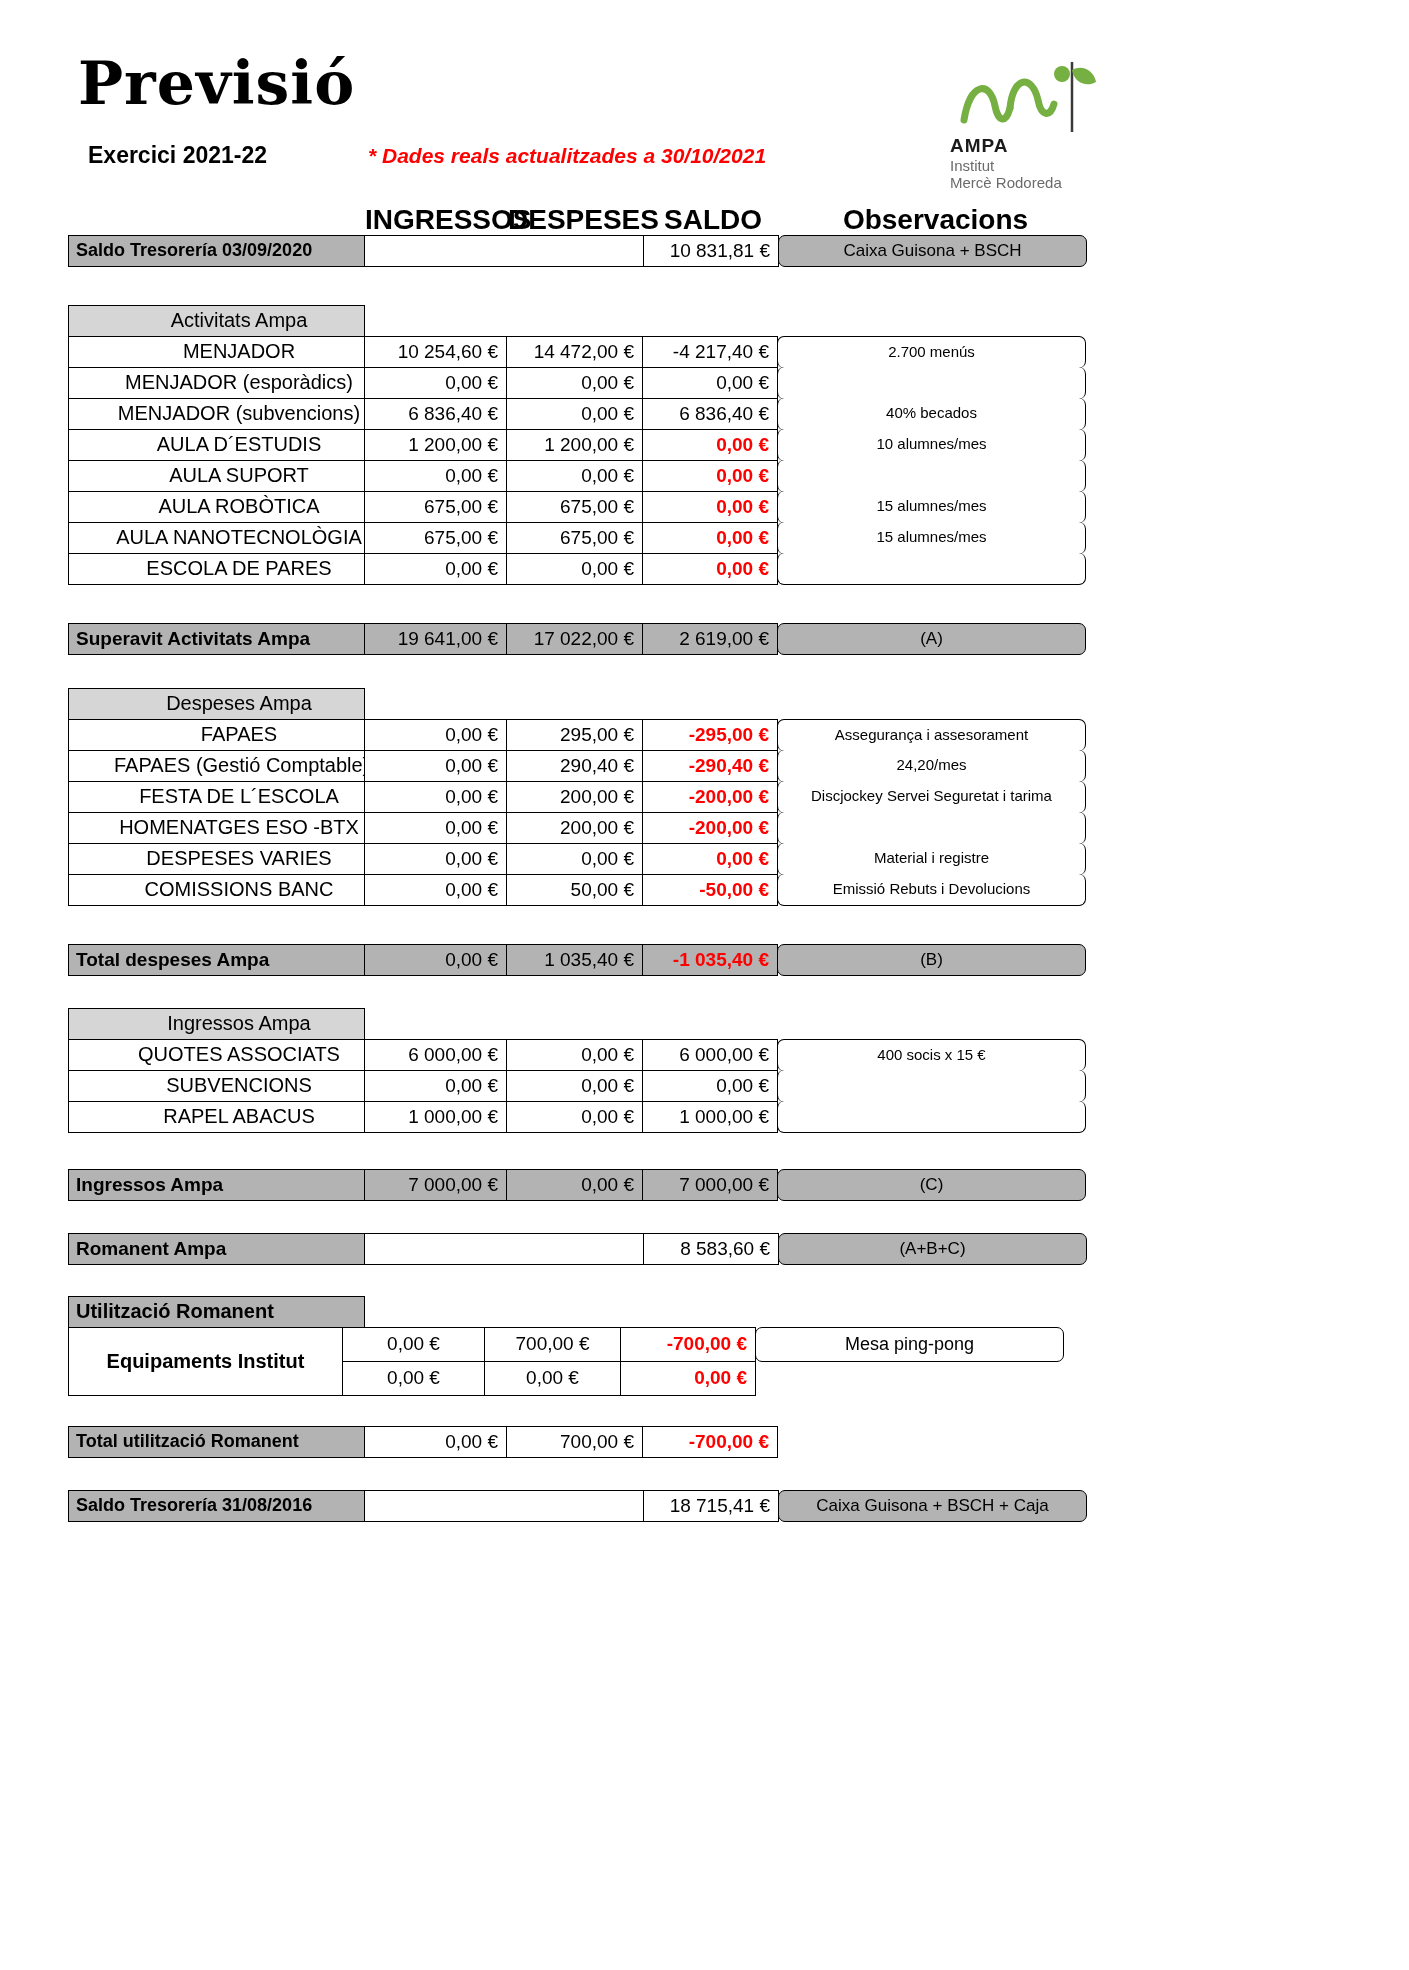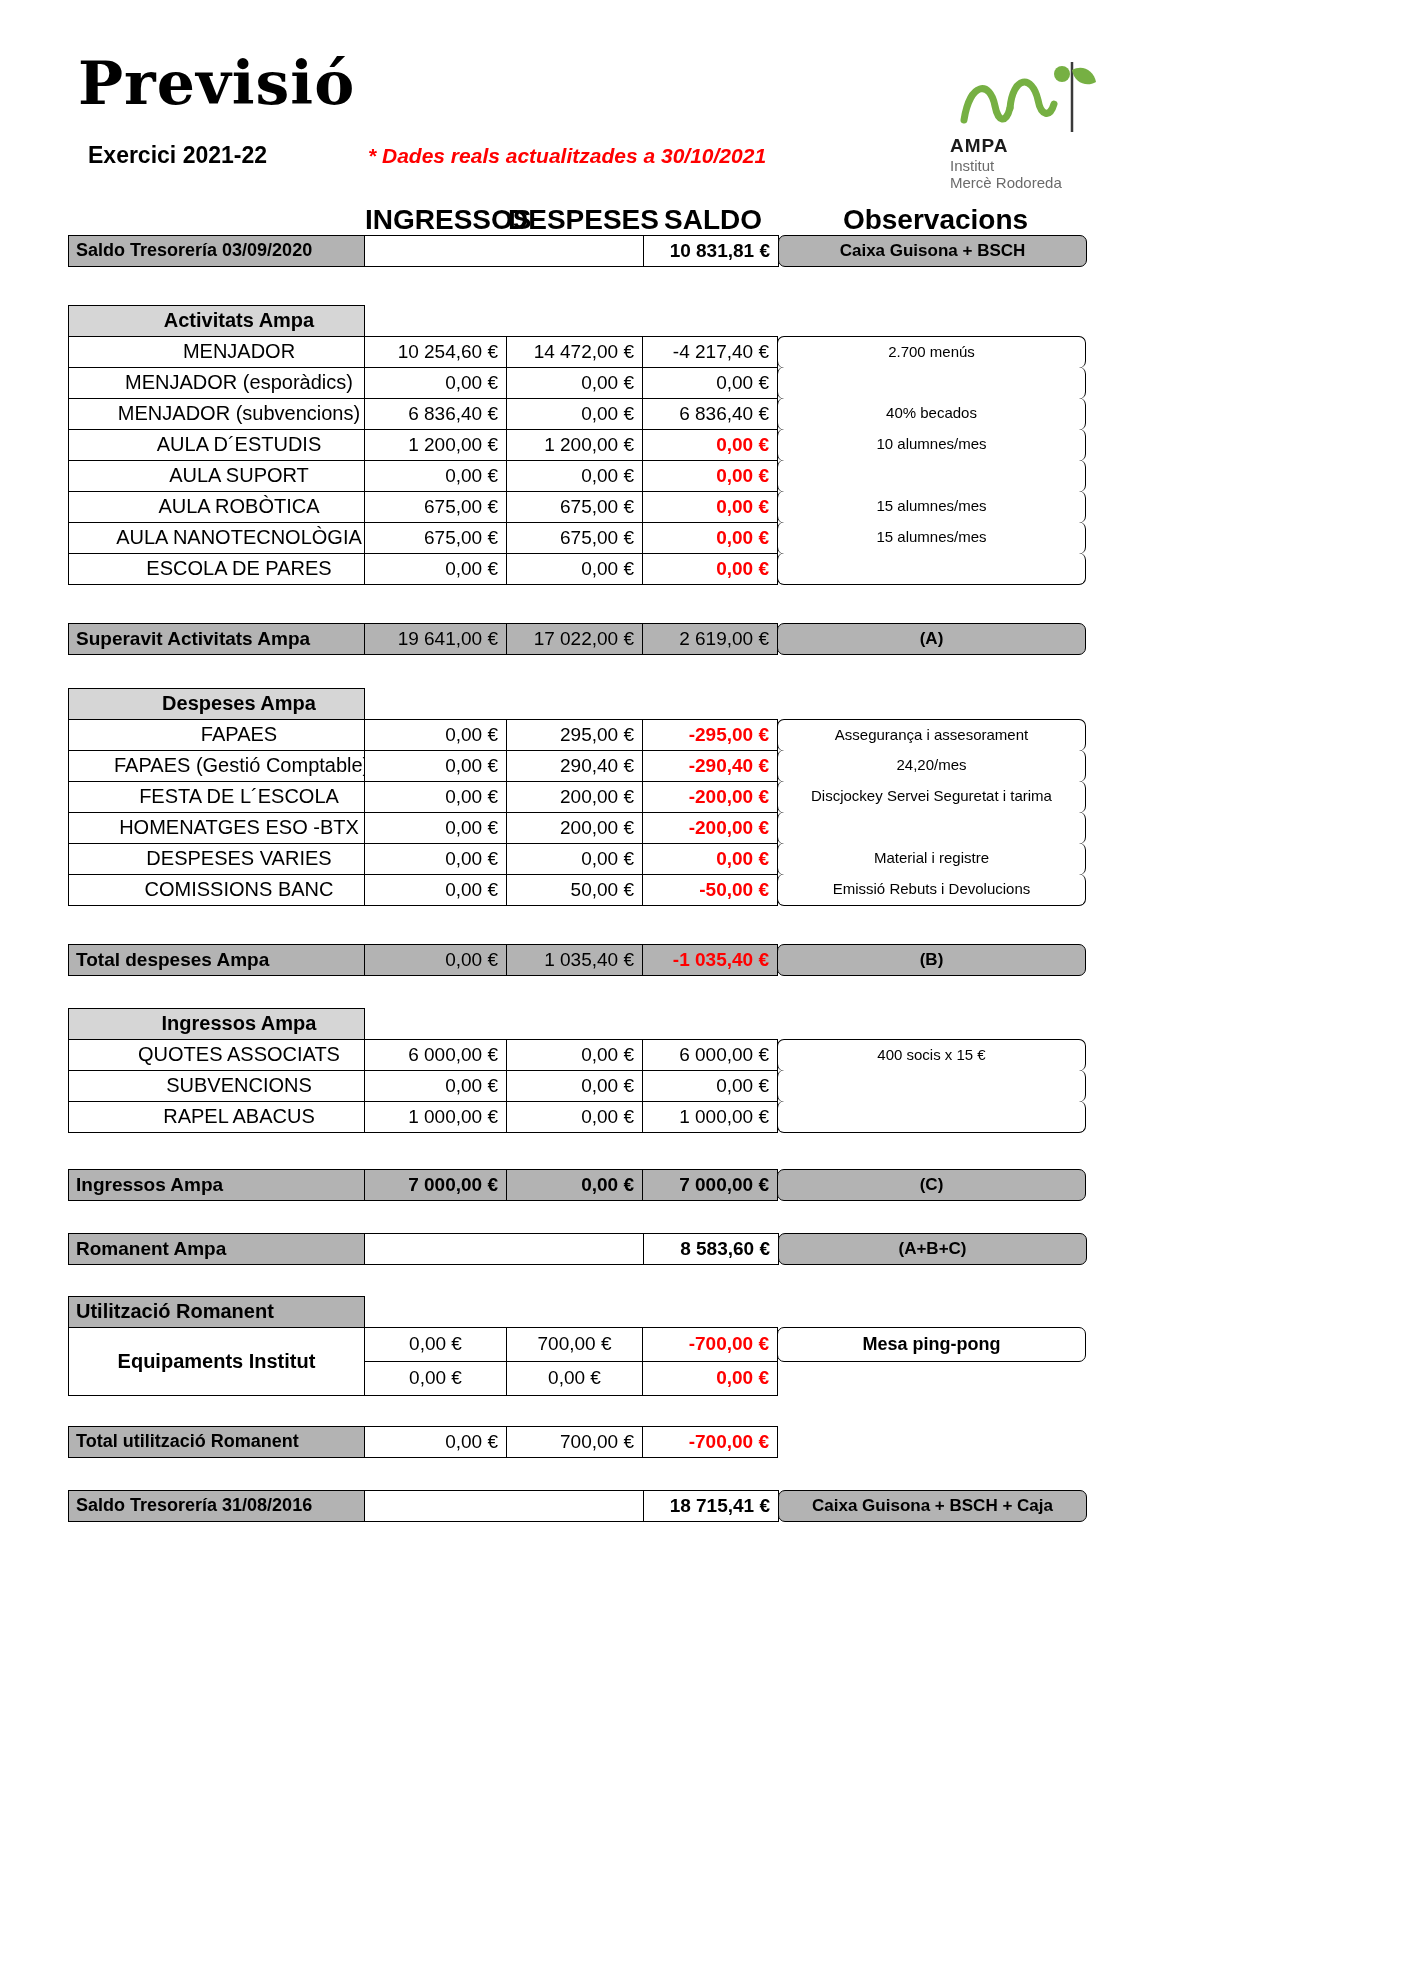--- a/index.html
+++ b/index.html
@@ -37,31 +37,31 @@
   .cval { text-align:center; font-size:19px; }
   .obs { text-align:center; font-size:15px;border-radius:7px; }
   .obs17 { font-size:17px; }
   .obs16 { font-size:18px; }
   .obs-first { border-bottom-style:none; }
   .obs-mid { border-top-style:none; border-bottom-style:none; }
   .obs-last { border-top-style:none; }
 
   .gray { background:#b3b3b3; }
   .lgray { background:#d6d6d6; }
-  .bold { font-weight:bold; }
+  .bold { font-weight:normal; }
   .red { color:#ff0000; font-weight:bold; }
   .glabel { font-size:19px; font-weight:bold; text-align:left; padding-left:7px; }
 
   .sp { width:100%; }
   .sp36 { height:36px; } .sp38 { height:38px; } .sp33 { height:33px; }
   .sp32 { height:32px; } .sp31 { height:31px; } .sp30 { height:30px; }
 
   
   .equip { display:flex; margin-top:-1px; }
-  .equip-lbl { width:297px; height:69px; line-height:66px; text-align:center; font-size:20px; font-weight:bold;
+  .equip-lbl { width:275px; height:69px; line-height:66px; text-align:center; font-size:20px; font-weight:bold;
                box-sizing:border-box; border:1px solid #000; }
   .equip-rows { margin-left:-1px; }
   .rh35 { height:35px; }
   .rh35 .c { line-height:32px; }
 </style>
 </head>
 <body>
 
 <div class="header-area">
   <div class="doc-title">Previsió</div>

